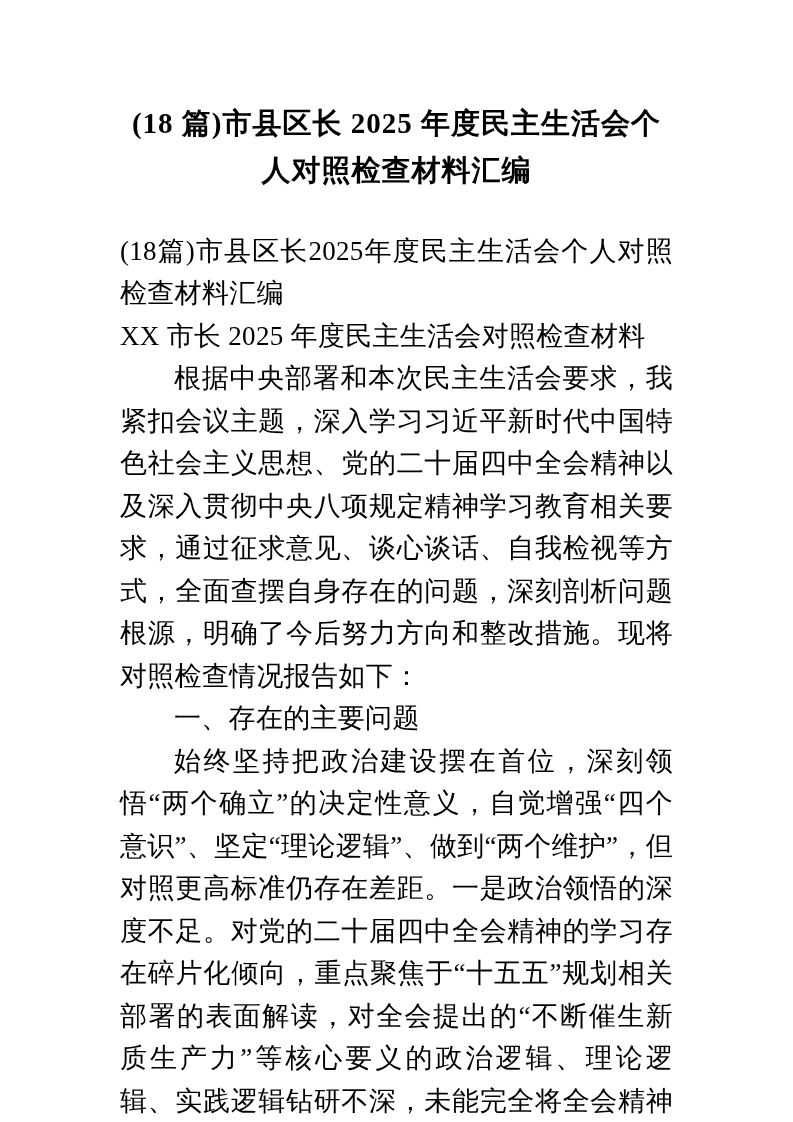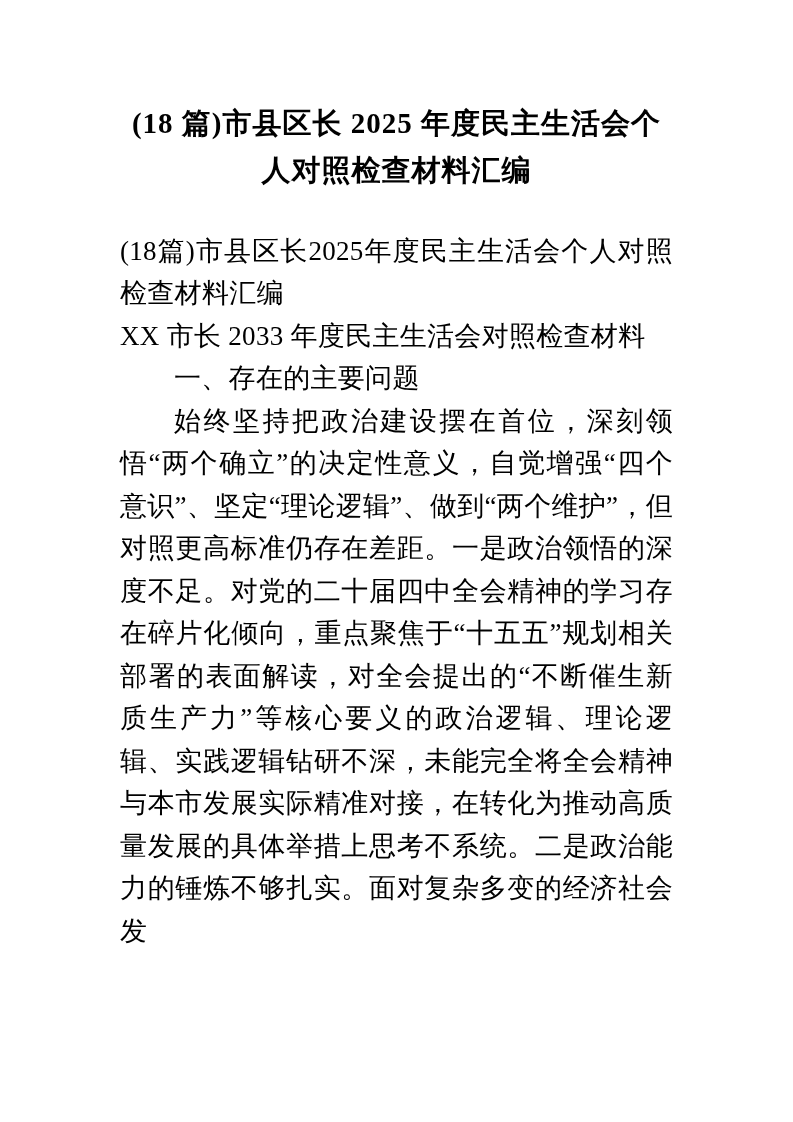--- a/index.html
+++ b/index.html
@@ -39,20 +39,21 @@
   }
 </style>
 </head>
 <body>
 
 <div class="page">
   <h1 class="doc-title">(18 篇)市县区长 2025 年度民主生活会个人对照检查材料汇编</h1>
 
   <p class="para">(18篇)市县区长2025年度民主生活会个人对照检查材料汇编</p>
 
-  <p class="para">XX 市长 2033 年度民主生活会对照检查材料</p>
+  <p class="para">XX 市长 2025 年度民主生活会对照检查材料</p>
 
+  <p class="para indent">根据中央部署和本次民主生活会要求，我紧扣会议主题，深入学习习近平新时代中国特色社会主义思想、党的二十届四中全会精神以及深入贯彻中央八项规定精神学习教育相关要求，通过征求意见、谈心谈话、自我检视等方式，全面查摆自身存在的问题，深刻剖析问题根源，明确了今后努力方向和整改措施。现将对照检查情况报告如下：</p>
 
   <p class="para indent">一、存在的主要问题</p>
 
 
   <p class="para indent">始终坚持把政治建设摆在首位，深刻领悟“两个确立”的决定性意义，自觉增强“四个意识”、坚定“理论逻辑”、做到“两个维护”，但对照更高标准仍存在差距。一是政治领悟的深度不足。对党的二十届四中全会精神的学习存在碎片化倾向，重点聚焦于“十五五”规划相关部署的表面解读，对全会提出的“不断催生新质生产力”等核心要义的政治逻辑、理论逻辑、实践逻辑钻研不深，未能完全将全会精神与本市发展实际精准对接，在转化为推动高质量发展的具体举措上思考不系统。二是政治能力的锤炼不够扎实。面对复杂多变的经济社会发</p>
 </div>
 
 </body></html>

